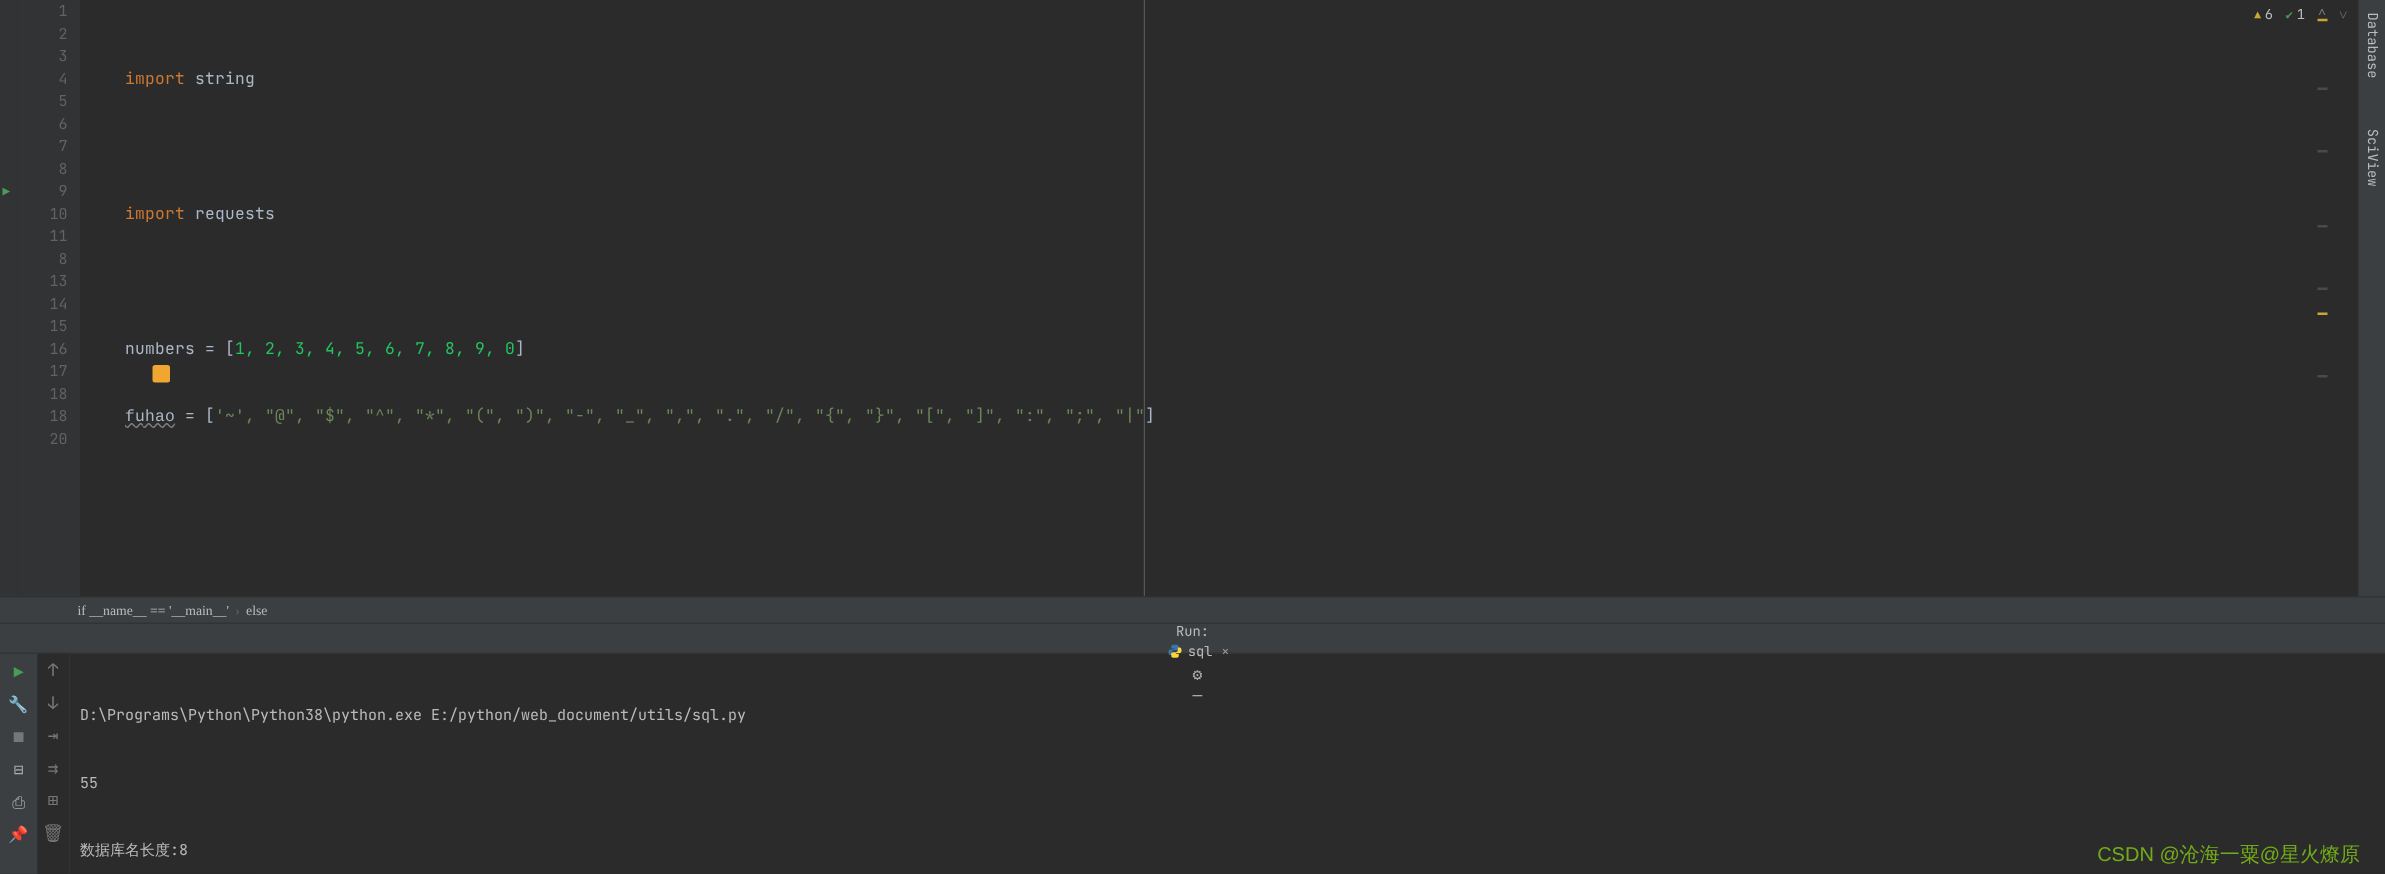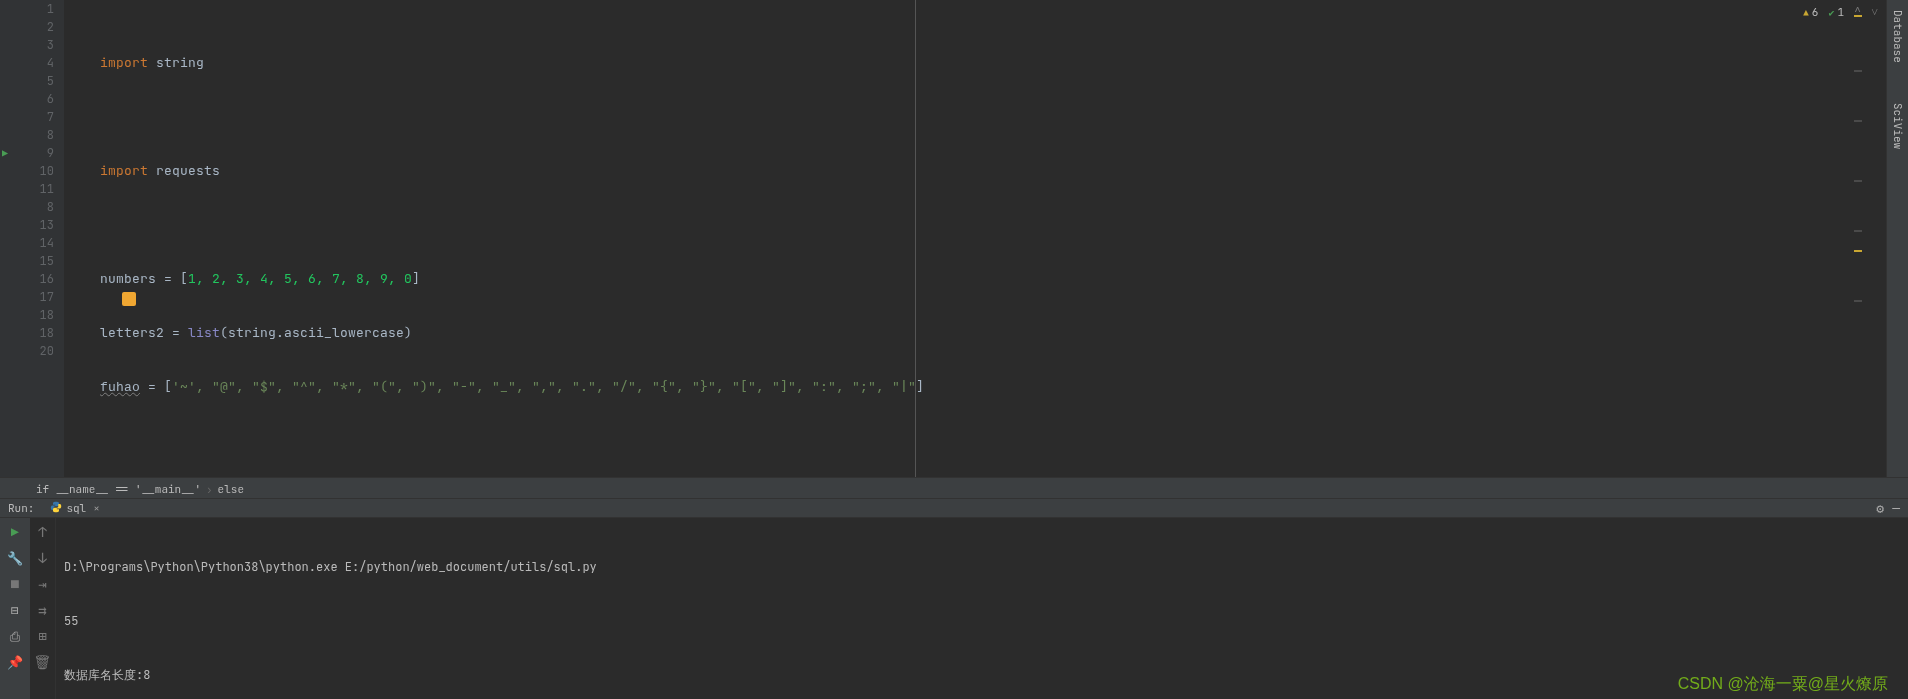--- a/index.html
+++ b/index.html
@@ -36,26 +36,26 @@
 
 
 .vline { position:absolute; left:851px; top:0; bottom:0; width:1px; background:#555555; }
 
 
 .minimap { position:absolute; right:24px; top:0; bottom:0; width:10px; }
 .minimap .hint { position:absolute; right:0; width:8px; height:2px; background:#4a4a4a; }
 .minimap .hint.y { background:#c9a732; }
 
 
-.crumbs { height:22px; background:#3c3f41; border-top:1px solid #323232; border-bottom:1px solid #323232; padding-left:36px; font-size:11px; color:#bbbbbb; line-height:22px; }
+.crumbs { height:22px; background:#3c3f41; border-top:1px solid #323232; border-bottom:1px solid #323232; padding-left:62px; font-size:11px; color:#bbbbbb; line-height:22px;font-family:Liberation Serif, serif; }
 .crumbs .sep { color:#666; margin:0 5px; }
 
 
 .run-panel { height:200px; display:flex; flex-direction:column; background:#2b2b2b; }
-.run-header { height:24px; background:#3c3f41; border-bottom:1px solid #323232; display:flex; align-items:center; padding:0 8px; font-size:11px; color:#bbbbbb; }
+.run-header { height:24px; background:#3c3f41; border-bottom:1px solid #323232; display:flex; align-items:center; padding:0 8px; font-size:11px; color:#bbbbbb;flex-direction:column; }
 .run-header .tab { margin-left:10px; display:flex; gap:4px; padding:2px 6px; }
 .run-header .tab-icon { width:12px; height:12px; display:inline-block; }
 .run-header .close-x { color:#999; margin-left:3px; }
 .run-header .spacer { flex:1; }
 .run-header .gear, .run-header .min { color:#aaa; font-size:13px; margin-left:8px; cursor:pointer; }
 .run-body { flex:1; display:flex; }
 .run-tools { width:30px; background:#3c3f41; display:flex; flex-direction:column; align-items:center; padding-top:6px; gap:10px; }
 .run-tools .tool { width:16px; height:16px; color:#aaa; font-size:13px; display:flex; align-items:center; justify-content:center; }
 .run-tools .tool.play { color:#499c54; }
 .run-tools2 { width:26px; background:#2b2b2b; display:flex; flex-direction:column; align-items:center; padding-top:6px; gap:10px; border-right:1px solid #323232;}
@@ -96,21 +96,20 @@
       <div class="ln">18</div>
       <div class="ln">20</div>
     </div>
     <div class="code">
       <div class="vline"></div>
       <div class="code-line"><span class="kw">import</span> <span>string</span></div>
       <div class="code-line"></div>
       <div class="code-line"><span class="kw">import</span> <span>requests</span></div>
       <div class="code-line"></div>
       <div class="code-line"><span>numbers = [</span><span class="num">1, 2, 3, 4, 5, 6, 7, 8, 9, 0</span><span>]</span></div>
-      <div class="code-line"><span>letters2 = </span><span class="builtin">list</span><span>(string.ascii_lowercase)</span></div>
       <div class="code-line"><span class="underlined">fuhao</span><span> = [</span><span class="str">'~', "@", "$", "^", "*", "(", ")", "-", "_", ",", ".", "/", "{", "}", "[", "]", ":", ";", "|"</span><span>]</span></div>
       <div class="code-line"></div>
       
       
       
       
       
       
       
       

